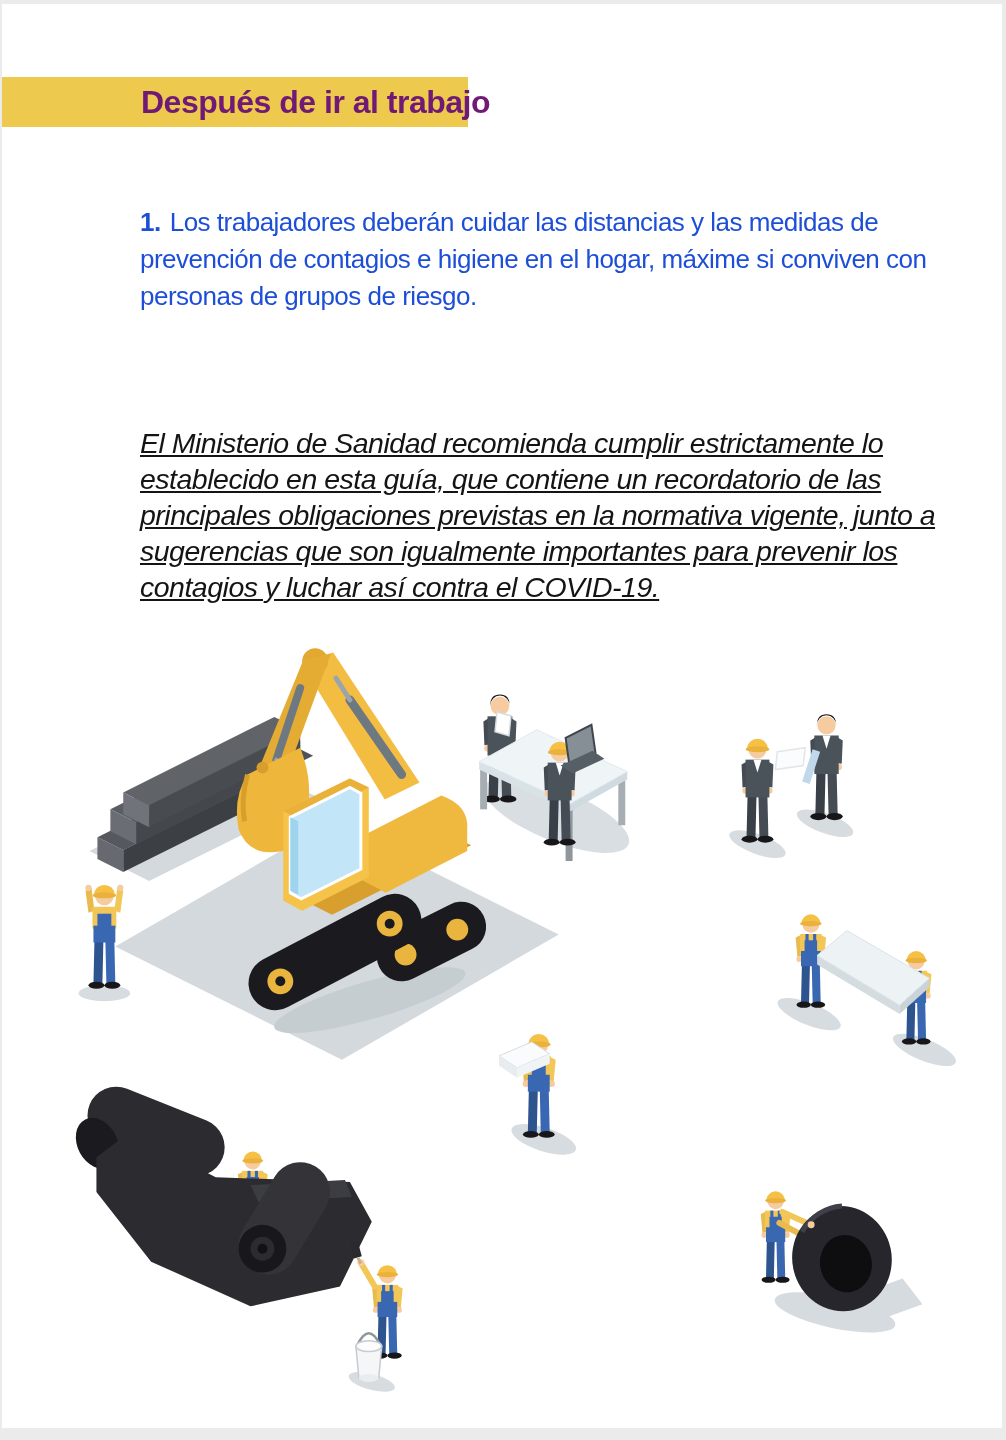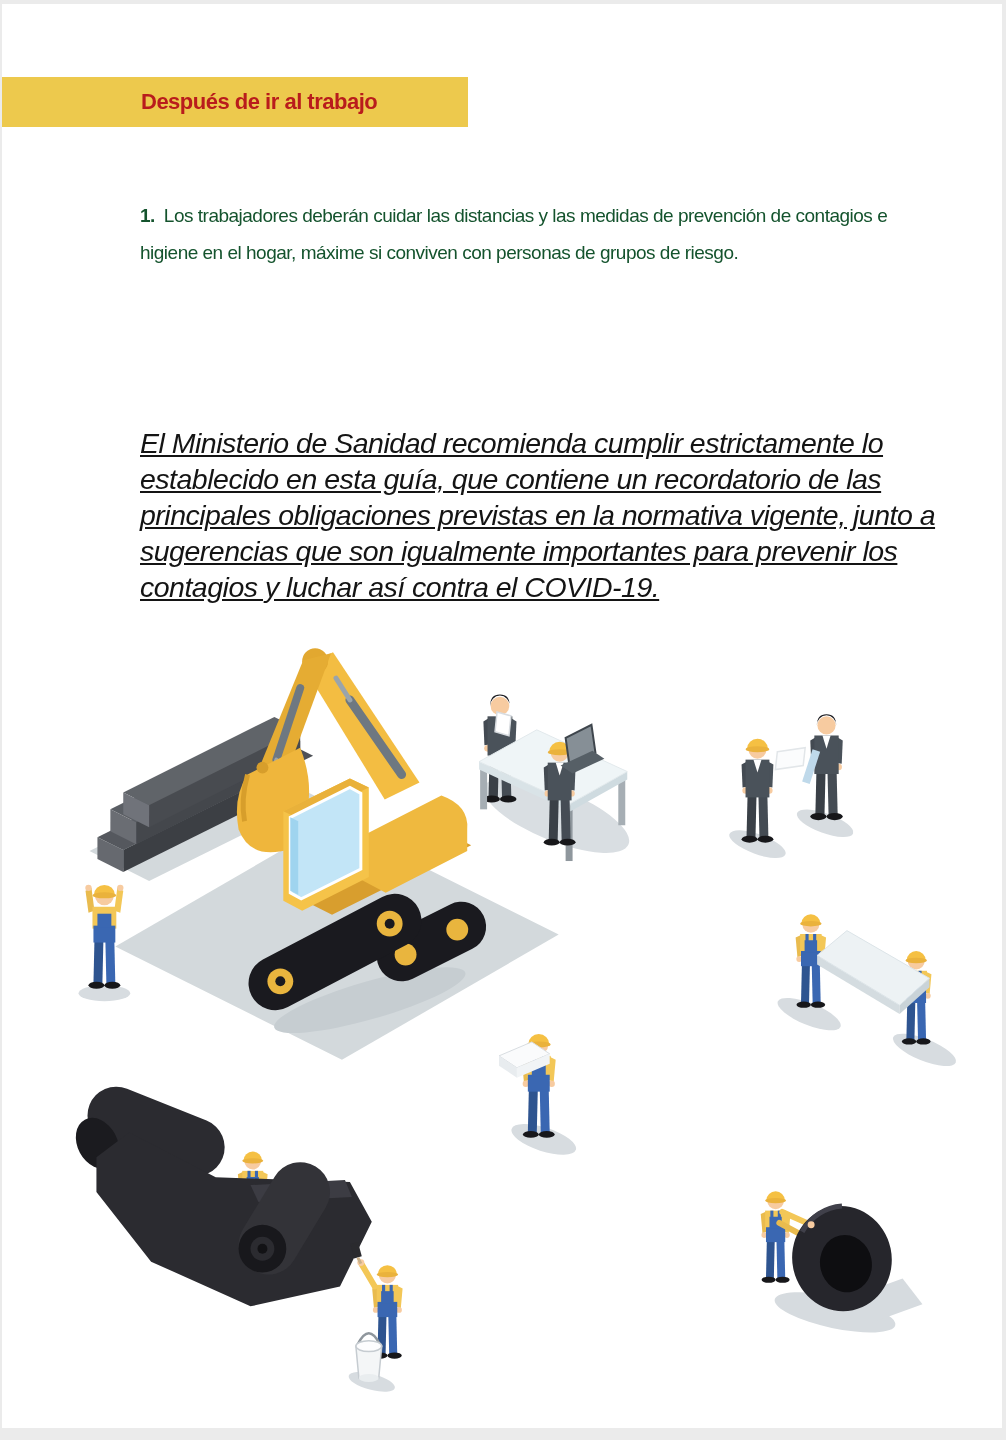--- a/index.html
+++ b/index.html
@@ -13,26 +13,26 @@
   .page{
     position:absolute;left:2px;top:4px;width:1000px;height:1424px;
     background:#ffffff;
   }
   .title-bar{
     position:absolute;left:0;top:73px;width:466px;height:50px;
     background:#edc94d;
   }
   .title-bar h1{
     margin:0;padding-left:139px;
-    font-size:22px;line-height:50px;font-weight:700;
-    letter-spacing:-0.5px;color:#b91c1c;white-space:nowrap;
+    font-size:32px;line-height:50px;font-weight:700;
+    letter-spacing:-0.5px;color:#701a75;white-space:nowrap;
   }
   .item{
     position:absolute;left:138px;top:174px;width:788px;
-    font-size:19px;line-height:37px;letter-spacing:-0.5px;color:#14532d;
+    font-size:26px;line-height:37px;letter-spacing:-0.5px;color:#1d4ed8;
   }
   .item .num{font-weight:700;margin-right:9px;}
   .note{
     position:absolute;left:138px;top:392px;width:820px;
     font-size:28.5px;line-height:36px;letter-spacing:-0.5px;
     font-style:italic;color:#141414;text-decoration:underline;
   }
   .scene{
     position:absolute;left:0;top:626px;width:1000px;height:806px;
   }

